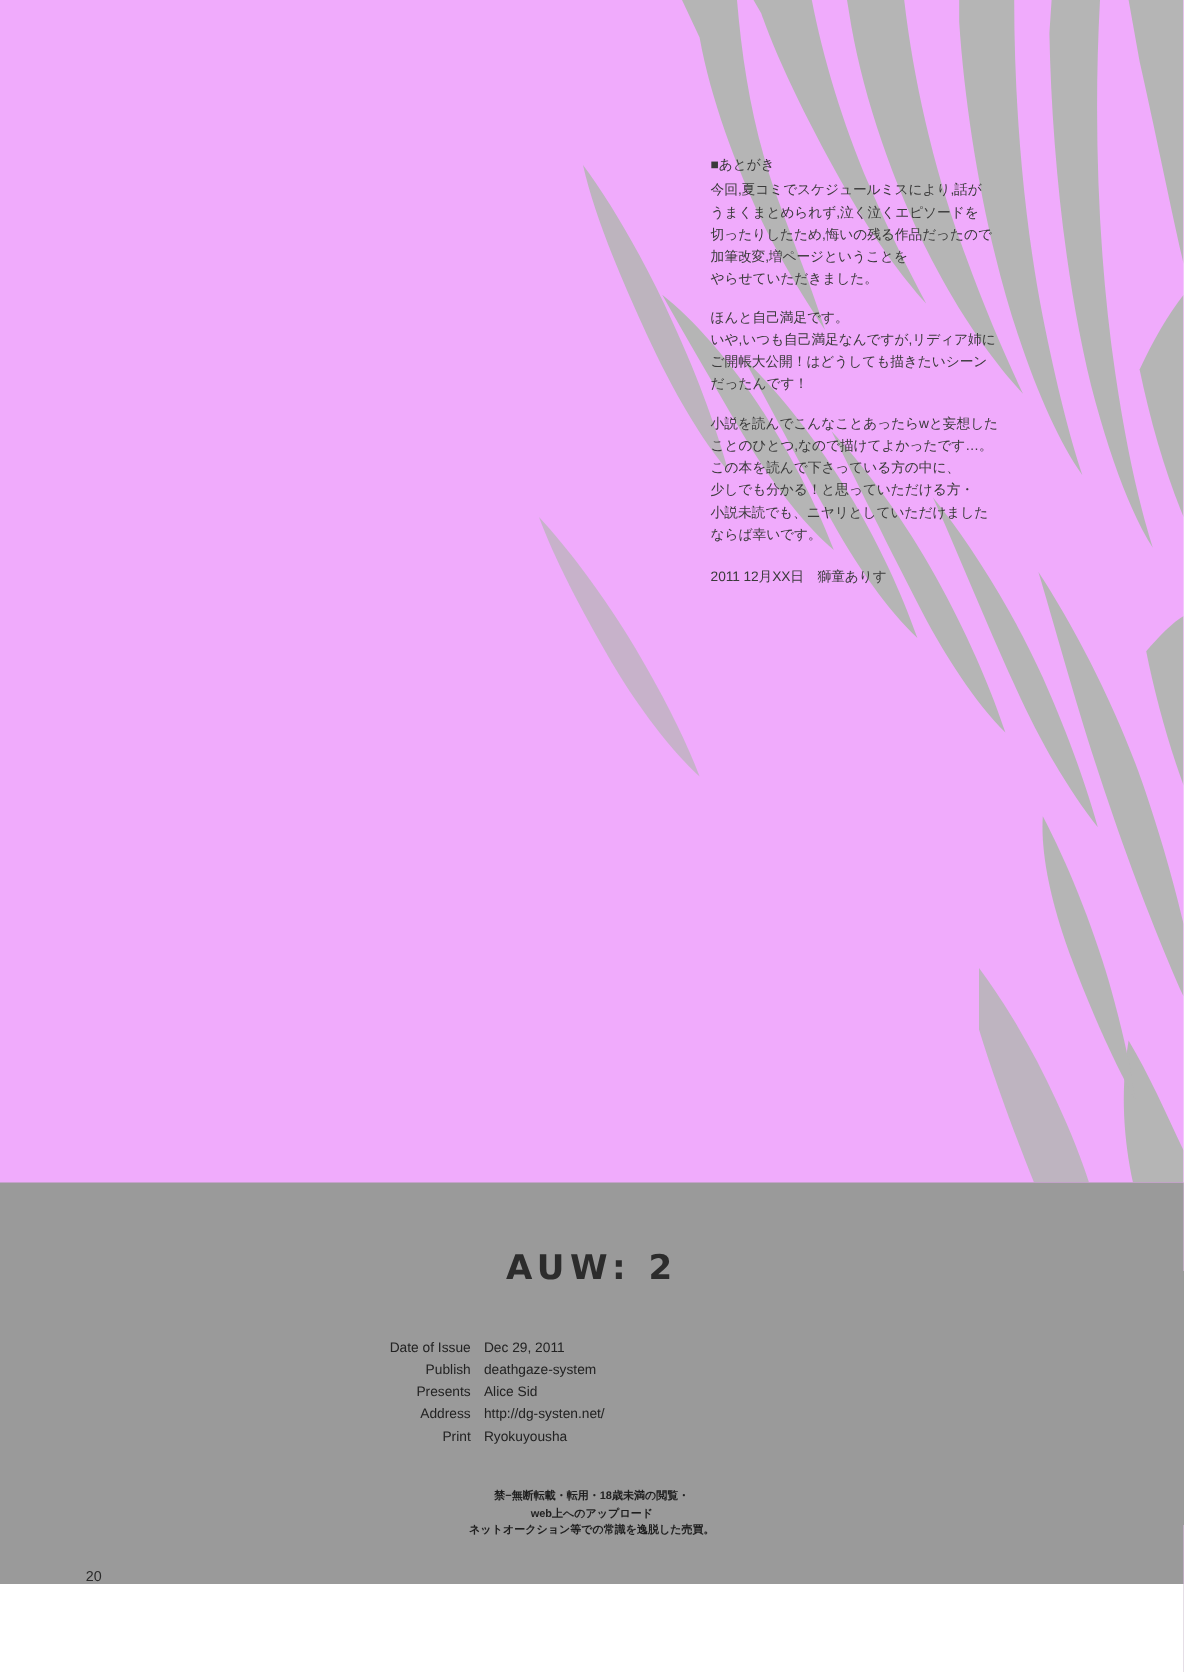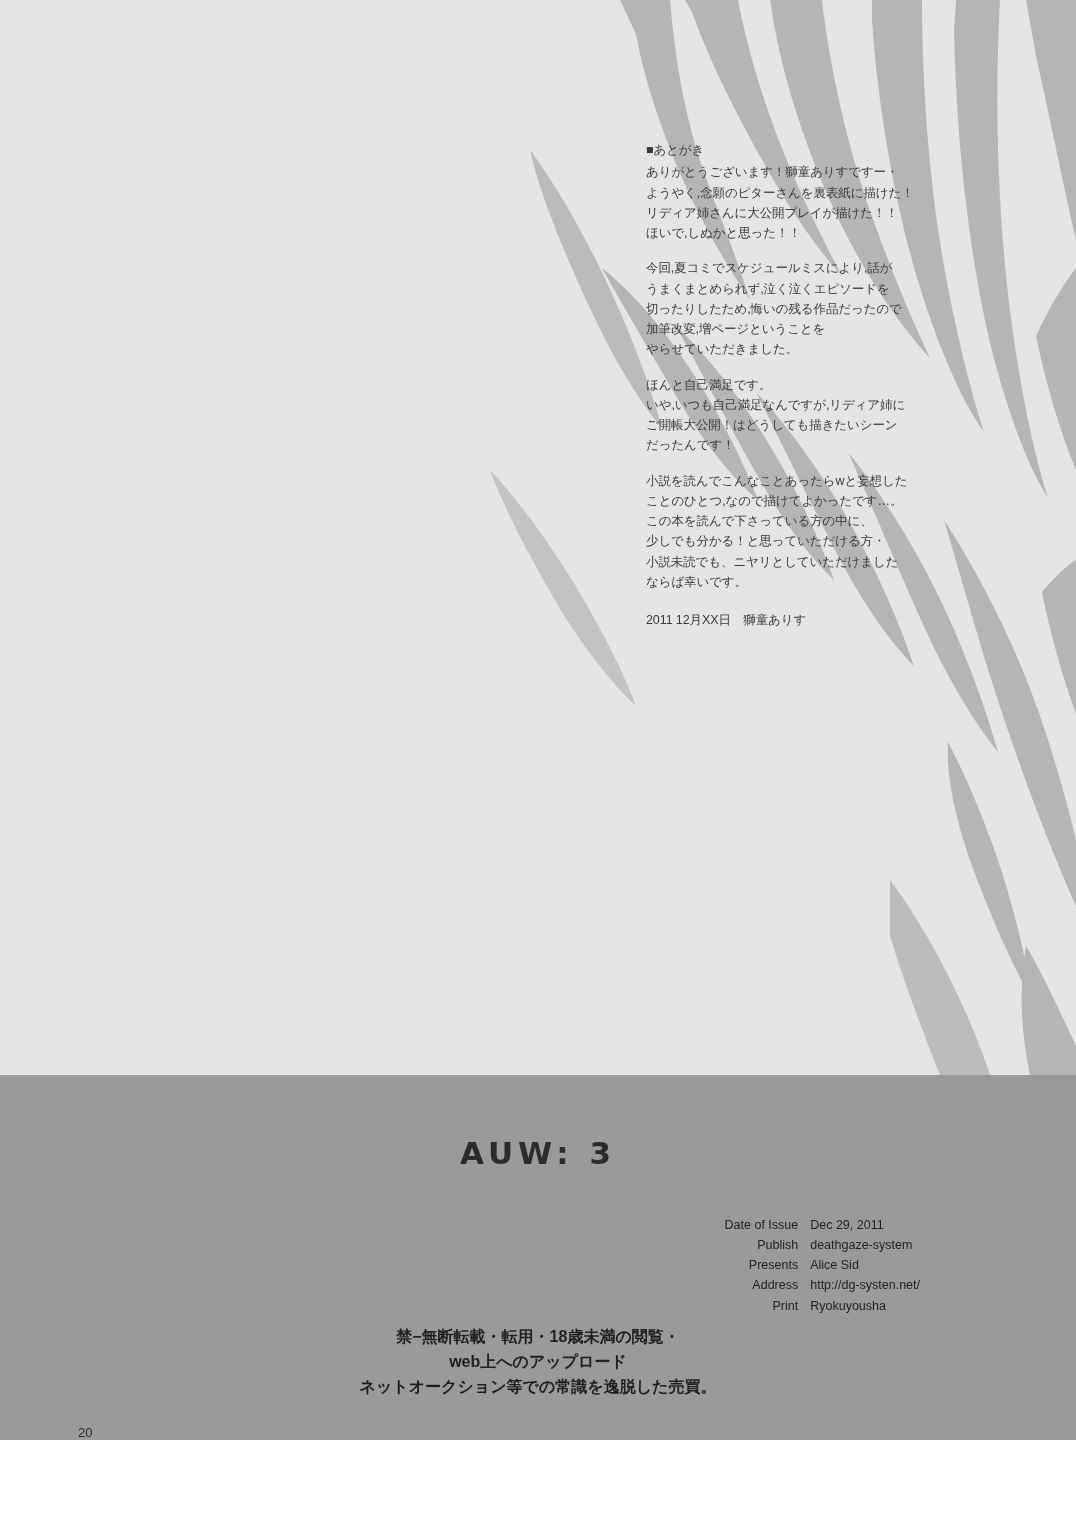--- a/index.html
+++ b/index.html
@@ -12,21 +12,21 @@
     height: 1520px;
     font-family: "Liberation Sans", sans-serif;
     position: relative;
     overflow: hidden;
   }
   .page {
     position: absolute;
     left: 0; top: 0;
     width: 1076px;
     height: 1520px;
-    background: #e5e5e5;
+    background: #f0abfc;
   }
   
   .art-layer {
     position: absolute;
     left: 470px;
     top: 0;
     width: 606px;
     height: 1075px;
     overflow: hidden;
     pointer-events: none;
@@ -82,25 +82,25 @@
     width: 1076px;
     text-align: center;
     font-family: "DejaVu Sans", sans-serif;
     font-size: 31px;
     font-weight: bold;
     letter-spacing: 5px;
     color: #2c2c2c;
   }
   .info-table {
     position: absolute;
-    left: 16px;
+    left: 0;
     top: 1215px;
     width: 904px;
     display: flex;
-    justify-content: flex-end;
+    justify-content: center;
   }
   .info-table table {
     border-collapse: collapse;
     font-size: 12.5px;
     color: #222222;
   }
   .info-table td {
     padding: 1px 0;
     vertical-align: top;
     line-height: 1.45;
@@ -110,24 +110,24 @@
     padding-right: 12px;
     white-space: nowrap;
   }
   .info-table td.value {
     text-align: left;
     white-space: nowrap;
   }
   .notice {
     position: absolute;
     left: 0;
-    top: 1325px;
+    top: 1353px;
     width: 1076px;
     text-align: center;
-    font-size: 16px;
+    font-size: 10px;
     font-weight: bold;
     line-height: 1.55;
     color: #1f1f1f;
     white-space: pre-line;
   }
   .page-number {
     position: absolute;
     left: 78px;
     top: 1425px;
     font-size: 13px;
@@ -163,45 +163,41 @@
         <path d="M20 470 C46 498 78 540 108 590 C134 634 154 674 166 706 C142 684 112 646 86 602 C58 554 34 508 20 470 Z" opacity="0.7"></path>
 
         <path d="M606 560 L606 714 C592 676 580 632 572 592 C584 578 596 566 606 560 Z"></path>
         <path d="M420 880 C444 912 470 956 490 1000 C504 1030 514 1056 520 1075 L470 1075 C456 1040 436 988 420 936 Z" opacity="0.85"></path>
       </g>
     </svg>
   </div>
 
   <div class="afterword">
     <p class="heading">■あとがき</p>
-    <p>ありがとうございます！獅童ありすですー・
-ようやく,念願のピターさんを裏表紙に描けた！
-リディア姉さんに大公開プレイが描けた！！
-ほいで,しぬかと思った！！</p>
     <p>今回,夏コミでスケジュールミスにより,話が
 うまくまとめられず,泣く泣くエピソードを
 切ったりしたため,悔いの残る作品だったので
 加筆改変,増ページということを
 やらせていただきました。</p>
     <p>ほんと自己満足です。
 いや,いつも自己満足なんですが,リディア姉に
 ご開帳大公開！はどうしても描きたいシーン
 だったんです！</p>
     <p>小説を読んでこんなことあったらwと妄想した
 ことのひとつ,なので描けてよかったです…。
 この本を読んで下さっている方の中に、
 少しでも分かる！と思っていただける方・
 小説未読でも、ニヤリとしていただけました
 ならば幸いです。</p>
     <p class="sig">2011 12月XX日　獅童ありす</p>
   </div>
 
   <div class="colophon-band"></div>
 
-  <div class="logo">AUW: 3</div>
+  <div class="logo">AUW: 2</div>
 
   <div class="info-table">
     <table>
       <tbody>
         <tr>
           <td class="label">Date of Issue</td>
           <td class="value">Dec 29, 2011</td>
         </tr>
         <tr>
           <td class="label">Publish</td>

